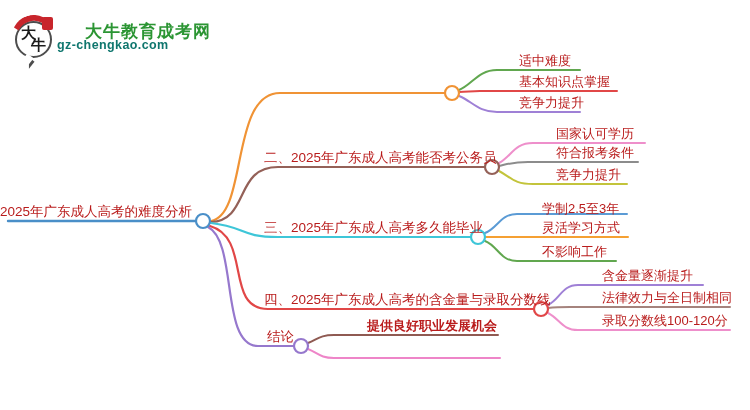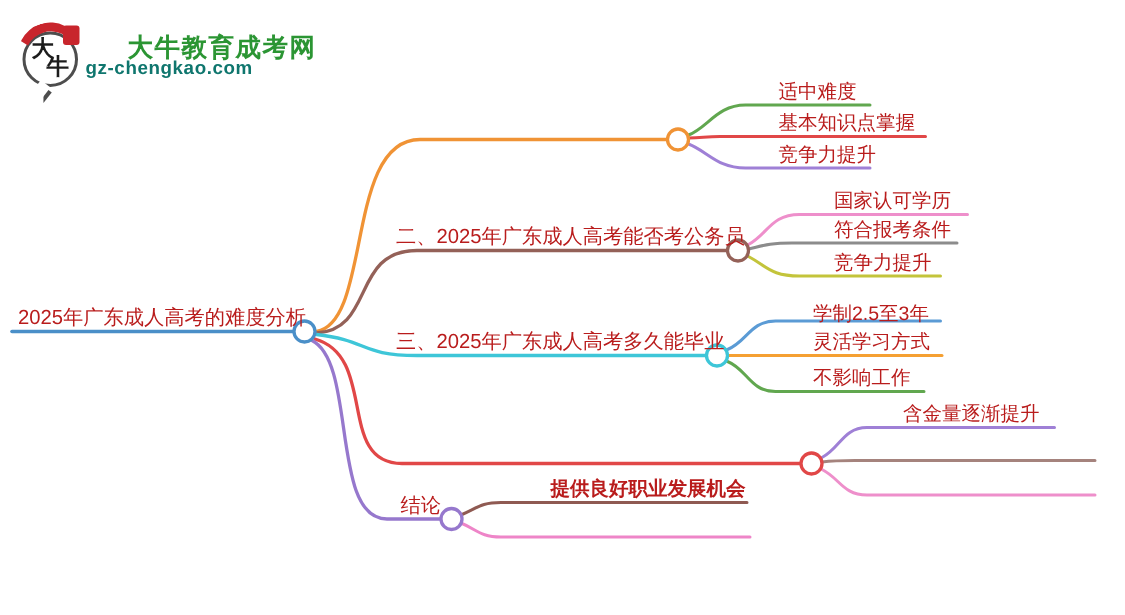--- a/index.html
+++ b/index.html
@@ -83,34 +83,37 @@
     <path d="M308,349 C318,353 320,358 334,358 H500" fill="none" stroke-width="2" stroke-linecap="round" stroke="#ee85c8"></path>
 
     <circle cx="203" cy="221" r="7" fill="#ffffff" stroke-width="2.2" stroke="#4a8fc8"></circle>
     <circle cx="452" cy="93" r="7" fill="#ffffff" stroke-width="2.2" stroke="#f09335"></circle>
     <circle cx="492" cy="167" r="7" fill="#ffffff" stroke-width="2.2" stroke="#946158"></circle>
     <circle cx="478" cy="237" r="7" fill="#ffffff" stroke-width="2.2" stroke="#3ec6d8"></circle>
     <circle cx="541" cy="309" r="7" fill="#ffffff" stroke-width="2.2" stroke="#e14747"></circle>
     <circle cx="301" cy="346" r="7" fill="#ffffff" stroke-width="2.2" stroke="#9678cd"></circle>
   </svg>
 
-  <div class="lbl lbl-root" style="left:12px;  top:204px;">2025年广东成人高考的难度分析</div>
+  <div class="lbl lbl-root" style="left:0;  top:204px;">2025年广东成人高考的难度分析</div>
 
   <div class="lbl lbl-child" style="left:519px; top:54px;">适中难度</div>
   <div class="lbl lbl-child" style="left:519px; top:75px;">基本知识点掌握</div>
   <div class="lbl lbl-child" style="left:519px; top:96px;">竞争力提升</div>
 
   <div class="lbl lbl-branch" style="left:264px; top:150px;">二、2025年广东成人高考能否考公务员</div>
   <div class="lbl lbl-child" style="left:556px; top:127px;">国家认可学历</div>
   <div class="lbl lbl-child" style="left:556px; top:146px;">符合报考条件</div>
   <div class="lbl lbl-child" style="left:556px; top:168px;">竞争力提升</div>
 
   <div class="lbl lbl-branch" style="left:264px; top:220px;">三、2025年广东成人高考多久能毕业</div>
   <div class="lbl lbl-child" style="left:542px; top:202px;">学制2.5至3年</div>
   <div class="lbl lbl-child" style="left:542px; top:221px;">灵活学习方式</div>
   <div class="lbl lbl-child" style="left:542px; top:245px;">不影响工作</div>
 
+  <div class="lbl lbl-branch" style="left:264px; top:292px;">四、2025年广东成人高考的含金量与录取分数线</div>
   <div class="lbl lbl-child" style="left:602px; top:269px;">含金量逐渐提升</div>
+  <div class="lbl lbl-child" style="left:602px; top:291px;">法律效力与全日制相同</div>
+  <div class="lbl lbl-child" style="left:602px; top:314px;">录取分数线100-120分</div>
 
   <div class="lbl lbl-branch" style="left:267px; top:329px;">结论</div>
   <div class="lbl lbl-child" style="left:367px; top:319px;font-weight:bold;">提供良好职业发展机会</div>
 
 </div>
 
 </body></html>

